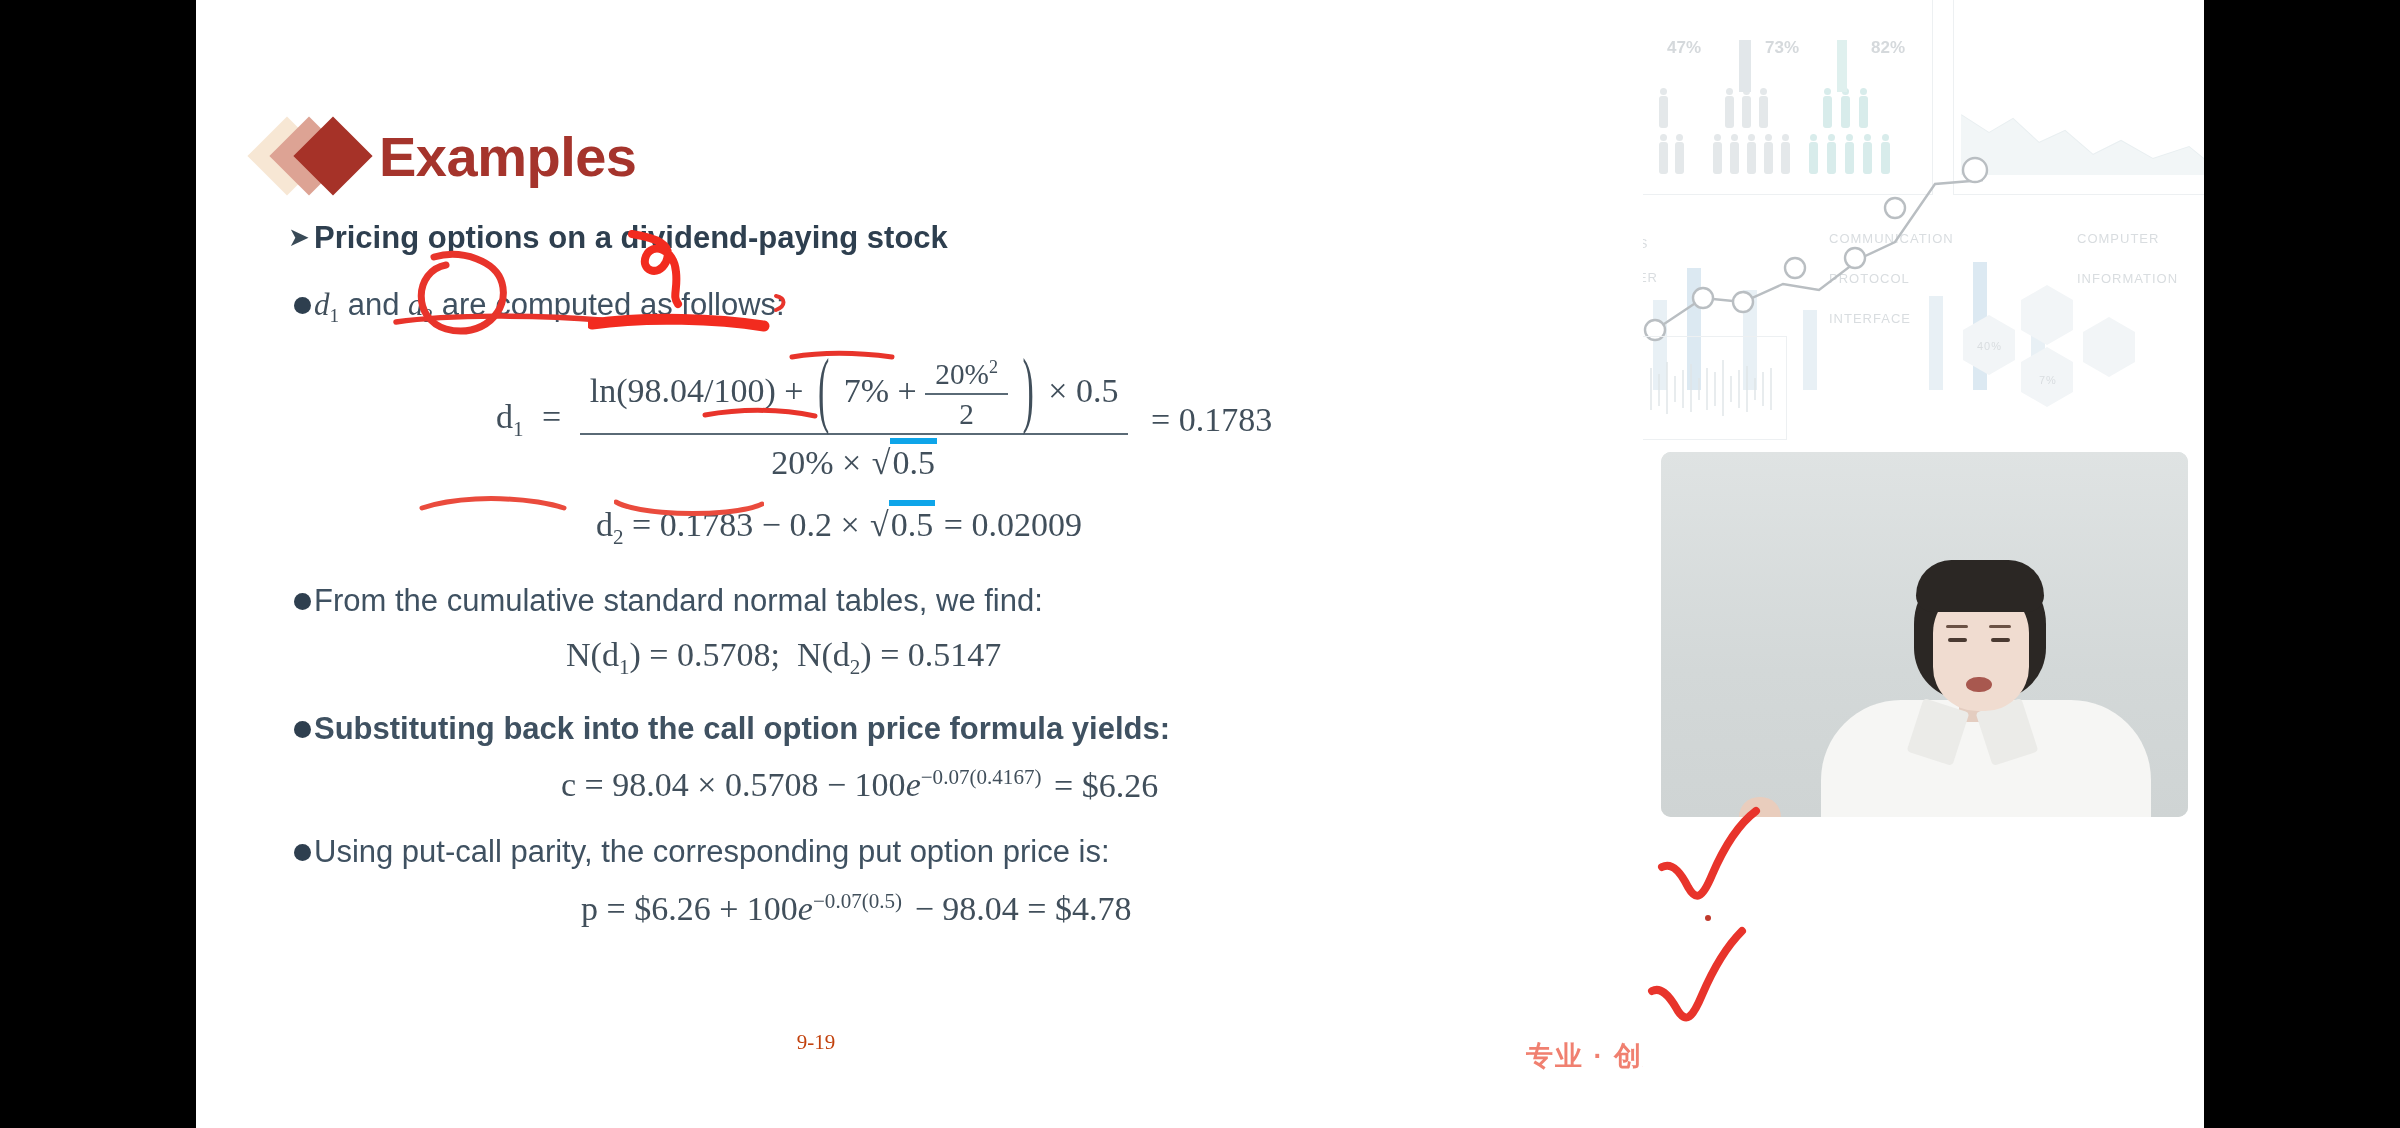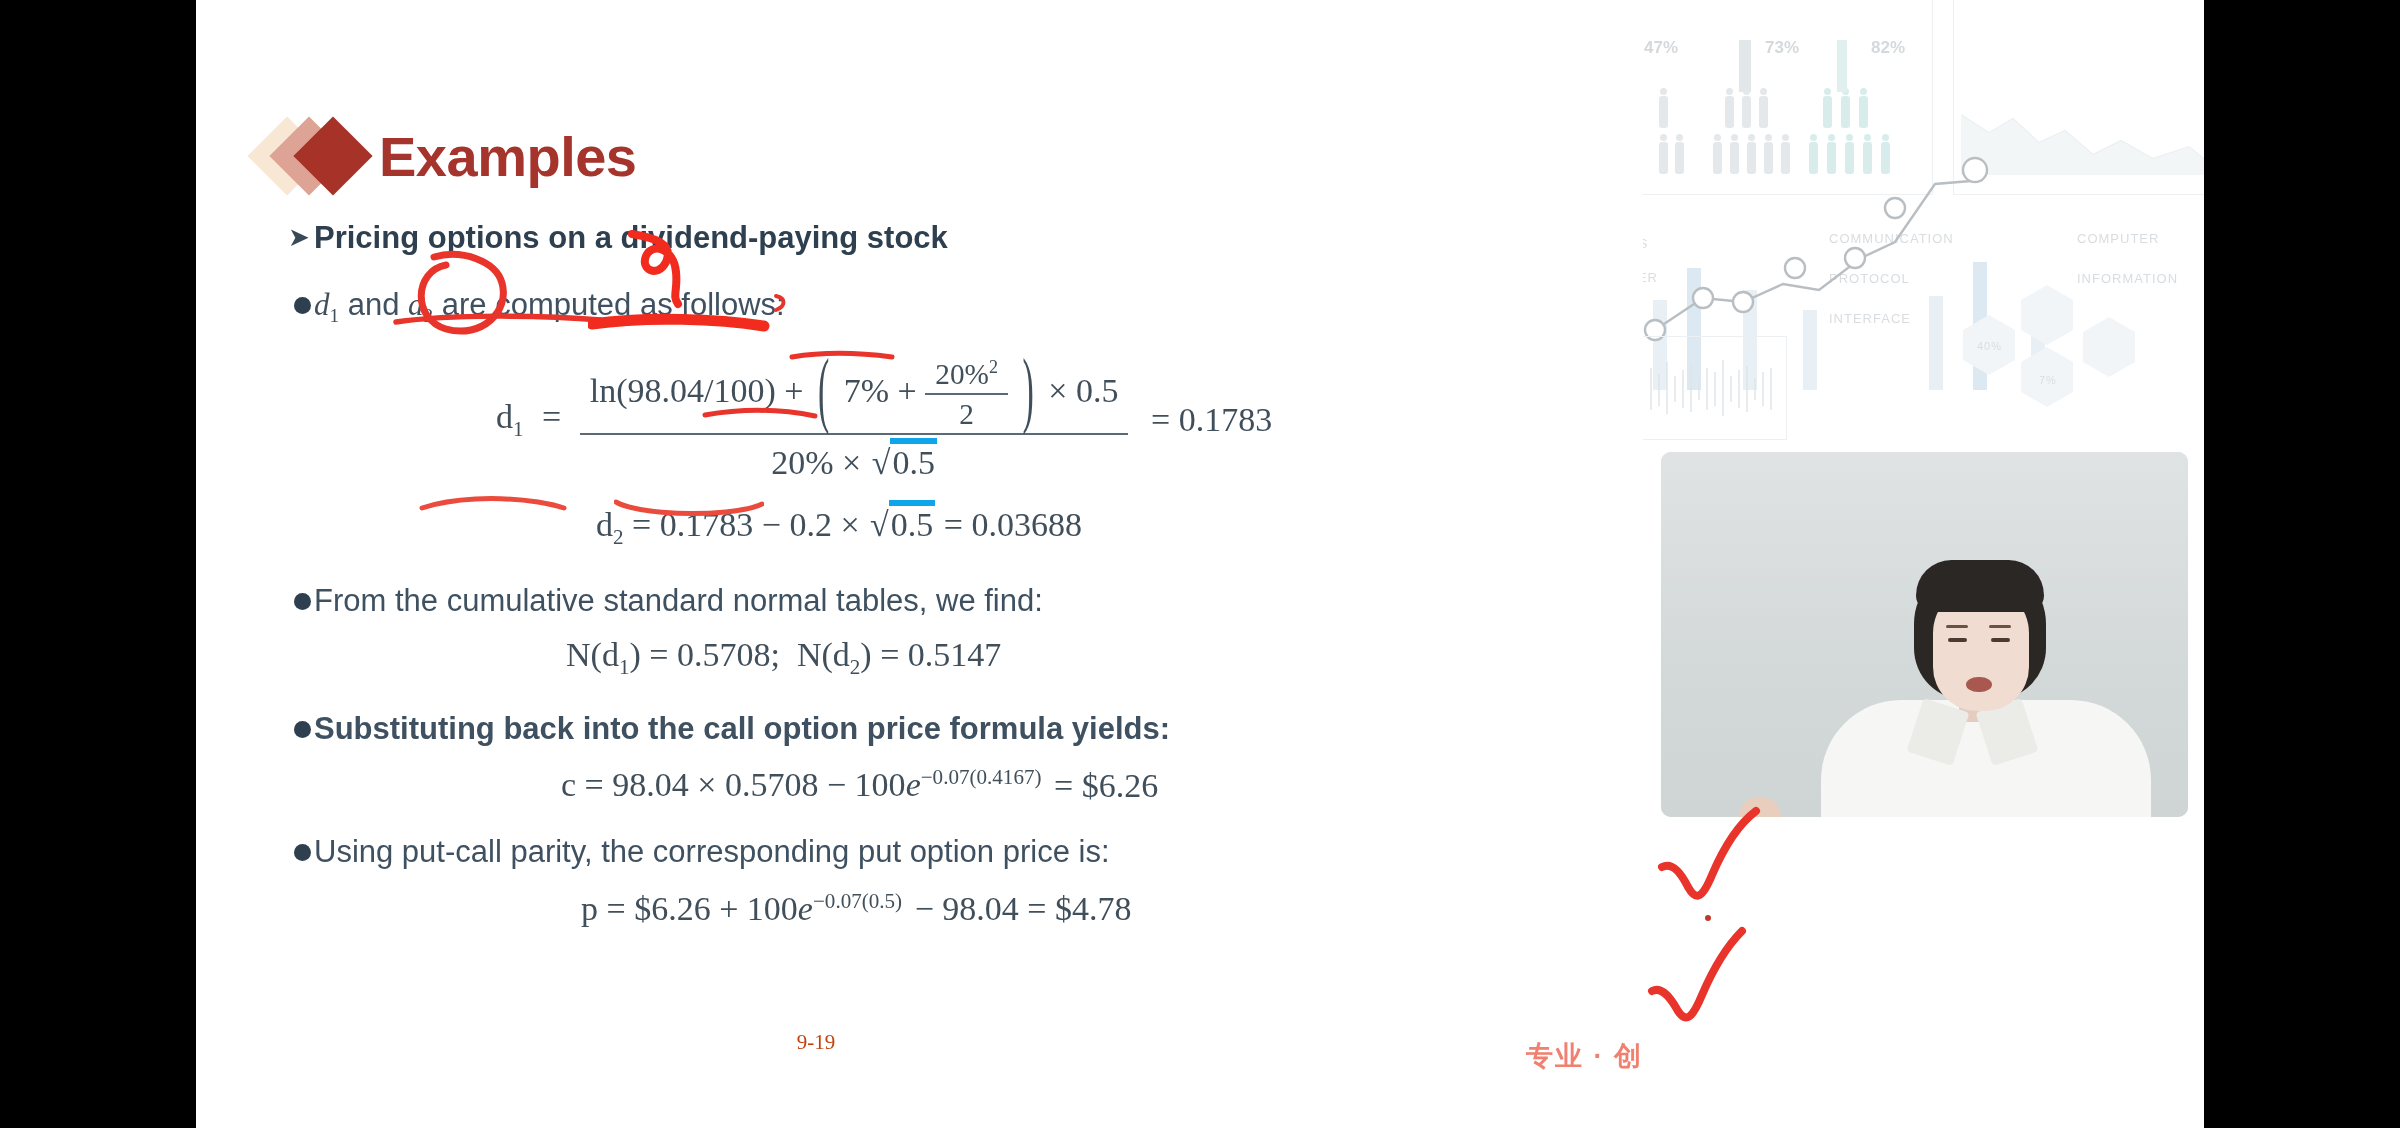--- a/index.html
+++ b/index.html
@@ -177,21 +177,21 @@
           <span>=</span>
           <span>0.1783</span>
         </span>
       </div>
 
       <div class="formula" style="margin-top:18px; padding-left:400px; font-size:34px;">
         <span>d</span><span class="sub">2</span>
         <span>= 0.1783 − 0.2 ×</span>
         <span class="sqrt-wrap">√<span class="bar">0.5</span></span>
         <span>=</span>
-        <span>0.03688</span>
+        <span>0.02009</span>
       </div>
 
       <div class="row" style="margin-top:30px;">
         <span class="mk-dot"></span>
         <span class="t-lvl2">From the cumulative standard normal tables, we find:</span>
       </div>
 
       <div class="formula" style="margin-top:14px; padding-left:370px; font-size:34px;">
         <span>N(d</span><span class="sub">1</span><span>) = </span><span>0.5708;</span>
         &nbsp;<span>N(d</span><span class="sub">2</span><span>) = </span><span>0.5147</span>
@@ -271,21 +271,21 @@
       <circle cx="6" cy="6" r="3" fill="#c0392b"></circle>
     </svg>
 
   </div>
 
   <div id="right-panel">
 
     <div id="bg-graphic">
 
       <div class="gcard" style="left:-10px; top:-10px; width:300px; height:205px;"></div>
-      <div class="gpct" style="left:1px; top:38px;">47%</div>
+      <div class="gpct" style="left:24px; top:38px;">47%</div>
       <div class="gpct" style="left:122px; top:38px;">73%</div>
       <div class="gpct" style="left:228px; top:38px;">82%</div>
 
       <div class="person" style="left:16px; top:96px; height:32px;"></div>
       <div class="person" style="left:16px; top:142px; height:32px;"></div>
       <div class="person" style="left:32px; top:142px; height:32px;"></div>
 
       <div class="person" style="left:82px; top:96px; height:32px;"></div>
       <div class="person" style="left:99px; top:96px; height:32px;"></div>
       <div class="person" style="left:116px; top:96px; height:32px;"></div>

